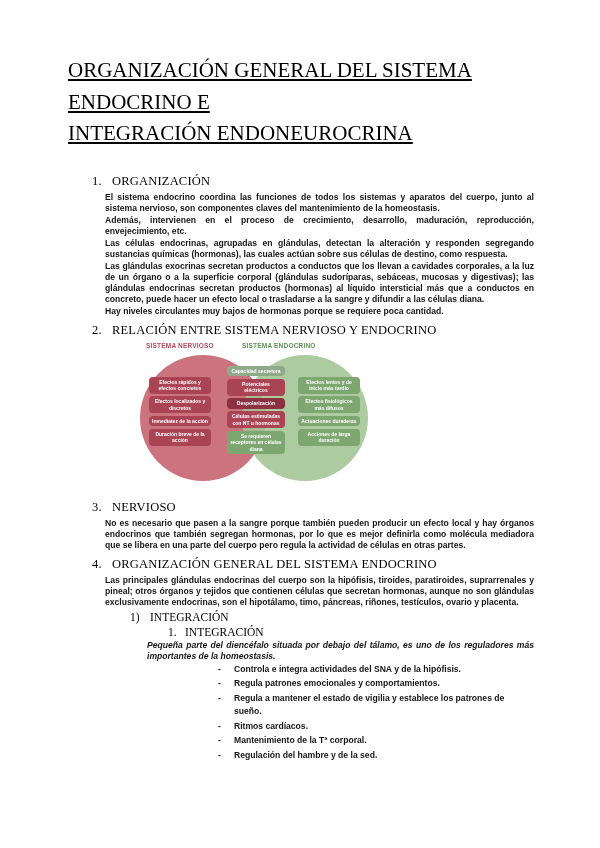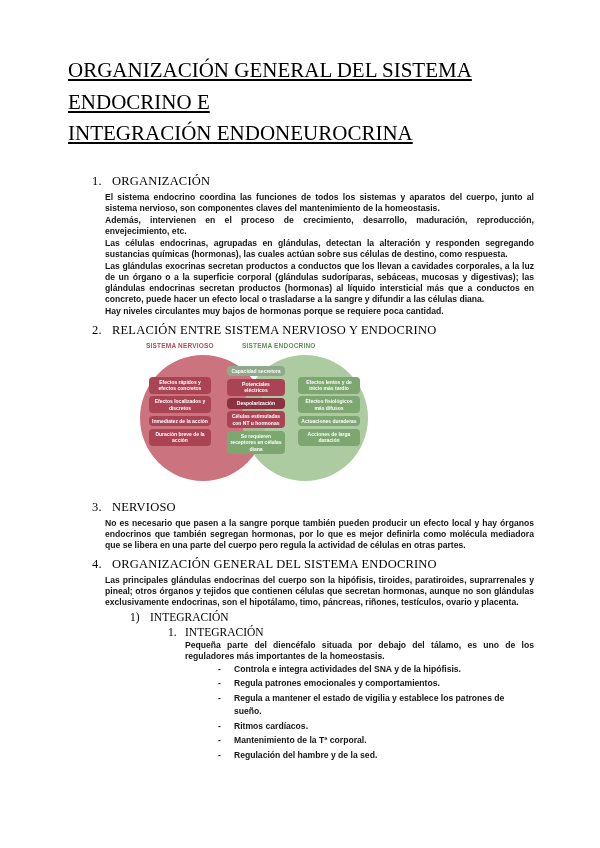--- a/index.html
+++ b/index.html
@@ -40,21 +40,21 @@
   .sub1-head, .sub2-head {
     display:flex;
     font-family:"Liberation Serif", serif;
     font-size:11.5px; font-weight:500;
     color:#000;
     margin:3px 0 2px 62px;
   }
   .sub1-num { width:20px; flex:none; }
   .sub2-head { margin-left:100px; }
   .sub2-num { width:17px; flex:none; }
-  .sub-par { margin-left:117px; }
+  .sub-par { margin-left:79px;font-style:italic; }
   .bullets { margin:1px 0 0 150px; }
   .bullet { display:flex; font-size:8.6px; font-weight:bold; line-height:13.5px; margin-bottom:1px; }
   .dash { width:16px; flex:none; }
   .bullet-text { flex:1; }
 
   
   .venn { position:relative; width:234px; height:150px; margin:4px 0 8px 72px; }
   .venn-label { position:absolute; top:0; font-size:6.5px; font-weight:bold; letter-spacing:.2px; }
   .vl-left  { left:6px;  color:#b24a58; }
   .vl-right { left:102px; color:#5f8f55; }

